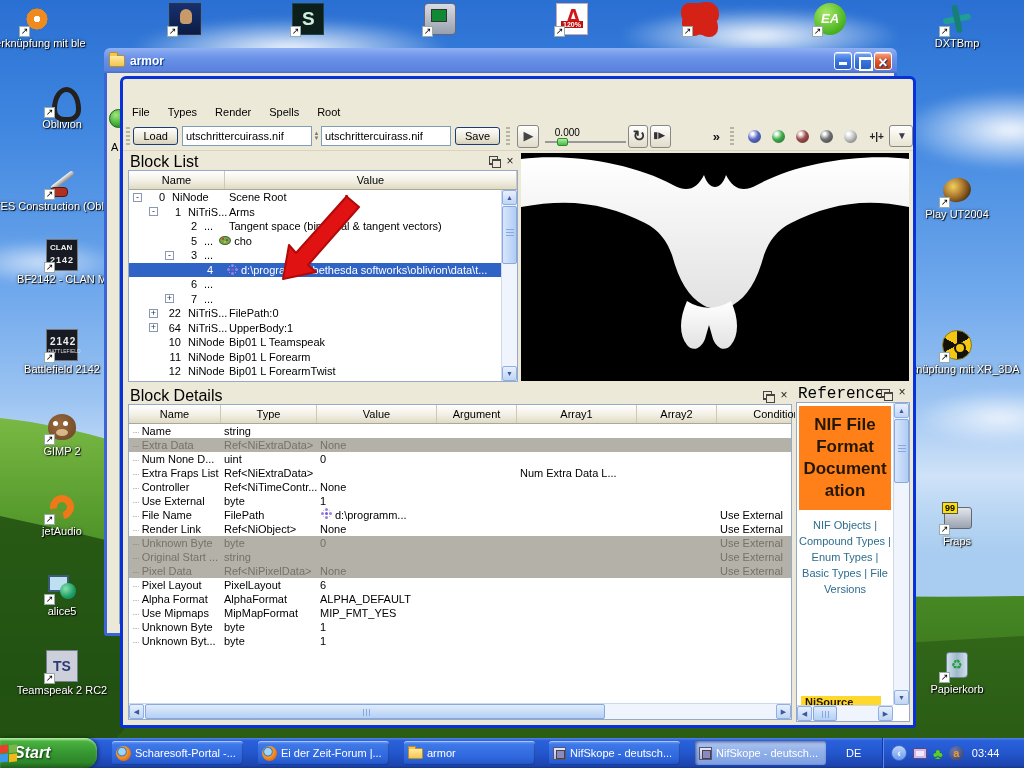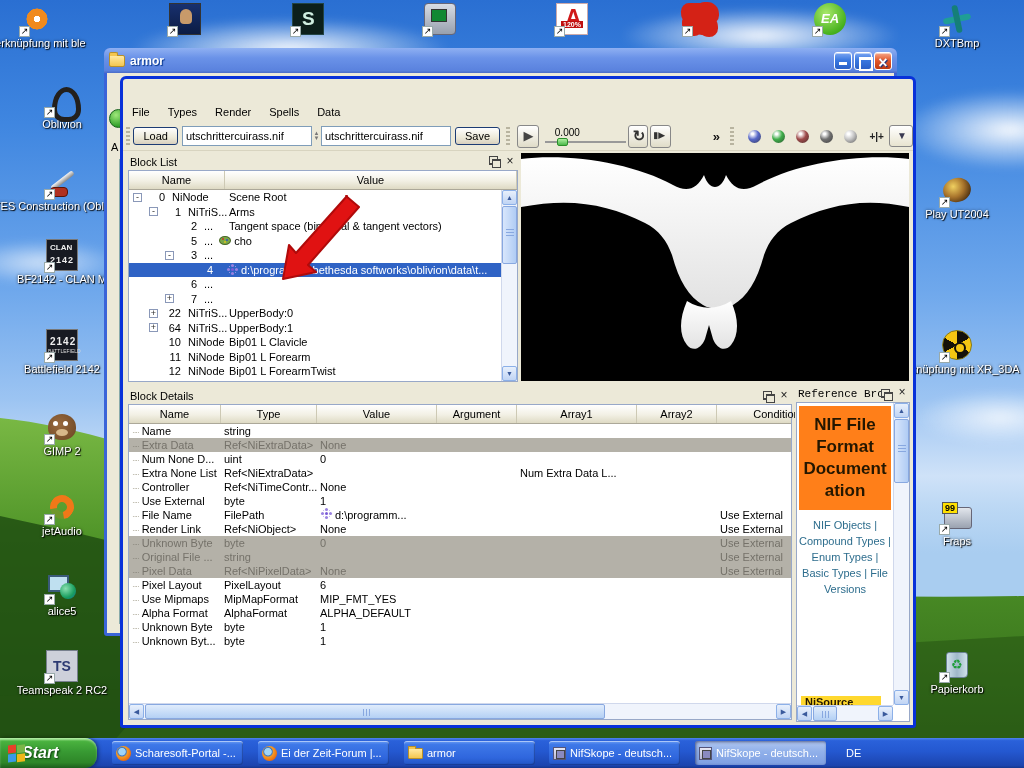--- a/index.html
+++ b/index.html
@@ -113,21 +113,21 @@
   .chev{margin-left:42px;font-weight:bold;font-size:13px;color:#111;}
   .chev::after{content:"»";}
   .dot{width:13px;height:13px;border-radius:50%;margin-left:11px;}
   .plusbar{margin-left:12px;font-size:10px;font-weight:bold;color:#222;}
   .plusbar::after{content:"+|+";}
   .drop-btn{width:27px;height:22px;border:1px solid #888;border-radius:3px;background:linear-gradient(#fff,#e8e4d0);margin-left:5px;position:relative;}
   .drop-btn::after{content:"▼";position:absolute;left:7px;top:4px;font-size:10px;color:#3a3a52;}
 
   
   .dock{position:absolute;background:#ece9d8;}
-  .dock-title{height:17px;display:flex;align-items:center;font-size:11px;color:#000;padding:0 3px;}
+  .dock-title{height:17px;display:flex;align-items:center;font-size:16px;color:#000;padding:0 3px;}
   .dock-title .dt{flex:1;white-space:nowrap;overflow:hidden;}
   .dock-float{width:12px;height:11px;position:relative;margin-right:3px;}
   .dock-float::before{content:"";position:absolute;left:0;top:0;width:7px;height:6px;border:1px solid #444;border-bottom:2px solid #444;}
   .dock-float::after{content:"";position:absolute;left:3px;top:3px;width:7px;height:6px;border:1px solid #444;border-top:2px solid #444;background:#ece9d8;}
   .dock-close{width:12px;height:12px;font-size:12px;line-height:11px;color:#222;text-align:center;}
   .dock-close::after{content:"×";}
   .dock-body{position:absolute;left:1px;right:1px;bottom:1px;background:#fff;border:1px solid #98a8c8;}
 
   #blocklist{left:4px;top:74px;width:392px;height:230px;}
   #blocklist .dock-body{top:17px;}
@@ -185,21 +185,21 @@
 
   
   #arrow-overlay{position:absolute;left:0;top:0;z-index:40;pointer-events:none;}
 
   
   #taskbar{position:absolute;left:0;top:738px;width:1024px;height:30px;z-index:50;
     background:linear-gradient(180deg,#4f83ee 0%,#2a61da 9%,#2458d0 45%,#1c44ae 92%,#15368c 100%);}
   #start-btn{position:absolute;left:0;top:0;width:97px;height:30px;border-radius:0 12px 12px 0;
     background:linear-gradient(180deg,#8ee878 0%,#4ab33f 10%,#389a33 45%,#2e8628 82%,#1d5f1c 100%);
     box-shadow:1px 0 4px rgba(0,0,0,.5),inset 0 2px 2px rgba(255,255,255,.35);
-    color:#fff;font-size:16px;font-weight:bold;font-style:italic;display:flex;align-items:center;gap:6px;padding-left:8px;text-shadow:1px 1px 2px #0a3a0a;}
+    color:#fff;font-size:16px;font-weight:bold;font-style:italic;display:flex;align-items:center;gap:6px;text-shadow:1px 1px 2px #0a3a0a;}
   .xp-flag{width:8px;height:8px;background:#e8402a;flex:none;transform:skewY(-8deg);
     box-shadow:9px 1px 0 #7ab648,0 9px 0 #3a9ae8,9px 10px 0 #f0b818;margin-bottom:9px;}
   .taskbtn{position:absolute;top:3px;height:24px;width:131px;border-radius:3px;color:#fff;font-size:11px;
     background:linear-gradient(180deg,#6a9cf4 0%,#3e78e8 15%,#2f66dd 70%,#2254c4 100%);
     box-shadow:inset 0 1px 0 rgba(255,255,255,.45),inset -1px -1px 1px rgba(0,0,30,.3);
     display:flex;align-items:center;gap:4px;padding:0 4px;white-space:nowrap;overflow:hidden;}
   .taskbtn.active{background:linear-gradient(180deg,#b0c6f0 0%,#90b0ea 45%,#7e9fe2 100%);
     box-shadow:inset 1px 1px 3px rgba(0,0,40,.5);}
   .ti{flex:none;}
   .ti-firefox{width:15px;height:15px;border-radius:50%;background:radial-gradient(circle at 40% 38%,#9fd4f7 0 26%,#3a78c8 32%,#f59a23 42%,#e86b10 72%,#b84e08);}
@@ -355,21 +355,21 @@
   <div id="armor-content"></div>
 </div>
 
 <div id="nifskope-win" class="xpwin">
 
   <div id="ns-menubar">
       <div class="menu-item">File</div>
       <div class="menu-item">Types</div>
       <div class="menu-item">Render</div>
       <div class="menu-item">Spells</div>
-      <div class="menu-item">Data</div>
+      <div class="menu-item">Root</div>
     </div>
 
   <div id="ns-toolbar">
     <span class="grip"></span>
     <button class="xp-btn">Load</button>
     <input class="fld" style="width: 130px; margin-left: 4px;" value="utschrittercuirass.nif">
     <span class="fld-split"></span>
     <input class="fld" style="width: 130px;" value="utschrittercuirass.nif">
     <button class="xp-btn" style="margin-left:4px;">Save</button>
     <span class="grip" style="margin-left:6px;"></span>
@@ -476,35 +476,35 @@
             <div style="width: 36px; flex: 0 0 auto;"></div>
             <div class="expander">+</div>
             <span class="bl-num">7</span>
             <span class="bl-type">...</span>
           </div>
           <div class="bl-row">
             <div style="width: 20px; flex: 0 0 auto;"></div>
             <div class="expander">+</div>
             <span class="bl-num">22</span>
             <span class="bl-type">NiTriS...</span>
-            <span class="bl-val-abs">UpperBody:0</span>
+            <span class="bl-val-abs">FilePath:0</span>
           </div>
           <div class="bl-row">
             <div style="width: 20px; flex: 0 0 auto;"></div>
             <div class="expander">+</div>
             <span class="bl-num">64</span>
             <span class="bl-type">NiTriS...</span>
             <span class="bl-val-abs">UpperBody:1</span>
           </div>
           <div class="bl-row">
             <div style="width: 20px; flex: 0 0 auto;"></div>
             <div style="width: 12px; flex: 0 0 auto;"></div>
             <span class="bl-num">10</span>
             <span class="bl-type">NiNode</span>
-            <span class="bl-val-abs">Bip01 L Clavicle</span>
+            <span class="bl-val-abs">Bip01 L Teamspeak</span>
           </div>
           <div class="bl-row">
             <div style="width: 20px; flex: 0 0 auto;"></div>
             <div style="width: 12px; flex: 0 0 auto;"></div>
             <span class="bl-num">11</span>
             <span class="bl-type">NiNode</span>
             <span class="bl-val-abs">Bip01 L Forearm</span>
           </div>
           <div class="bl-row">
             <div style="width: 20px; flex: 0 0 auto;"></div>
@@ -560,21 +560,21 @@
           <div class="bd-row">
             <span class="bd-cell bd-name">Num None D...</span>
             <span class="bd-cell ">uint</span>
             <span class="bd-cell val">0</span>
             <span class="bd-cell "></span>
             <span class="bd-cell "></span>
             <span class="bd-cell "></span>
             <span class="bd-cell "></span>
           </div>
           <div class="bd-row">
-            <span class="bd-cell bd-name">Extra None List</span>
+            <span class="bd-cell bd-name">Extra Fraps List</span>
             <span class="bd-cell ">Ref&lt;NiExtraData&gt;</span>
             <span class="bd-cell val"></span>
             <span class="bd-cell "></span>
             <span class="bd-cell ">Num Extra Data L...</span>
             <span class="bd-cell "></span>
             <span class="bd-cell "></span>
           </div>
           <div class="bd-row">
             <span class="bd-cell bd-name">Controller</span>
             <span class="bd-cell ">Ref&lt;NiTimeContr...</span>
@@ -614,21 +614,21 @@
           <div class="bd-row disabled">
             <span class="bd-cell bd-name">Unknown Byte</span>
             <span class="bd-cell ">byte</span>
             <span class="bd-cell val">0</span>
             <span class="bd-cell "></span>
             <span class="bd-cell "></span>
             <span class="bd-cell "></span>
             <span class="bd-cell ">Use External</span>
           </div>
           <div class="bd-row disabled">
-            <span class="bd-cell bd-name">Original File ...</span>
+            <span class="bd-cell bd-name">Original Start ...</span>
             <span class="bd-cell ">string</span>
             <span class="bd-cell val"></span>
             <span class="bd-cell "></span>
             <span class="bd-cell "></span>
             <span class="bd-cell "></span>
             <span class="bd-cell ">Use External</span>
           </div>
           <div class="bd-row disabled">
             <span class="bd-cell bd-name">Pixel Data</span>
             <span class="bd-cell ">Ref&lt;NiPixelData&gt;</span>
@@ -641,32 +641,32 @@
           <div class="bd-row">
             <span class="bd-cell bd-name">Pixel Layout</span>
             <span class="bd-cell ">PixelLayout</span>
             <span class="bd-cell val">6</span>
             <span class="bd-cell "></span>
             <span class="bd-cell "></span>
             <span class="bd-cell "></span>
             <span class="bd-cell "></span>
           </div>
           <div class="bd-row">
+            <span class="bd-cell bd-name">Alpha Format</span>
+            <span class="bd-cell ">AlphaFormat</span>
+            <span class="bd-cell val">ALPHA_DEFAULT</span>
+            <span class="bd-cell "></span>
+            <span class="bd-cell "></span>
+            <span class="bd-cell "></span>
+            <span class="bd-cell "></span>
+          </div>
+          <div class="bd-row">
             <span class="bd-cell bd-name">Use Mipmaps</span>
             <span class="bd-cell ">MipMapFormat</span>
             <span class="bd-cell val">MIP_FMT_YES</span>
-            <span class="bd-cell "></span>
-            <span class="bd-cell "></span>
-            <span class="bd-cell "></span>
-            <span class="bd-cell "></span>
-          </div>
-          <div class="bd-row">
-            <span class="bd-cell bd-name">Alpha Format</span>
-            <span class="bd-cell ">AlphaFormat</span>
-            <span class="bd-cell val">ALPHA_DEFAULT</span>
             <span class="bd-cell "></span>
             <span class="bd-cell "></span>
             <span class="bd-cell "></span>
             <span class="bd-cell "></span>
           </div>
           <div class="bd-row">
             <span class="bd-cell bd-name">Unknown Byte</span>
             <span class="bd-cell ">byte</span>
             <span class="bd-cell val">1</span>
             <span class="bd-cell "></span>
@@ -745,13 +745,20 @@
       <div class="taskbtn" style="left: 549px;">
         <span class="ti ti-nifskope"></span>
         <span>NifSkope - deutsch...</span>
       </div>
       <div class="taskbtn active" style="left: 695px;">
         <span class="ti ti-nifskope"></span>
         <span>NifSkope - deutsch...</span>
       </div>
     </div>
   <div id="tb-lang">DE</div>
+  <div id="tray">
+    <span class="tray-chevron"></span>
+    <span class="tray-display"></span>
+    <span class="tray-clover"></span>
+    <span class="tray-avast"></span>
+    <span id="tb-clock">03:44</span>
+  </div>
 </div>
 
 </body></html>

